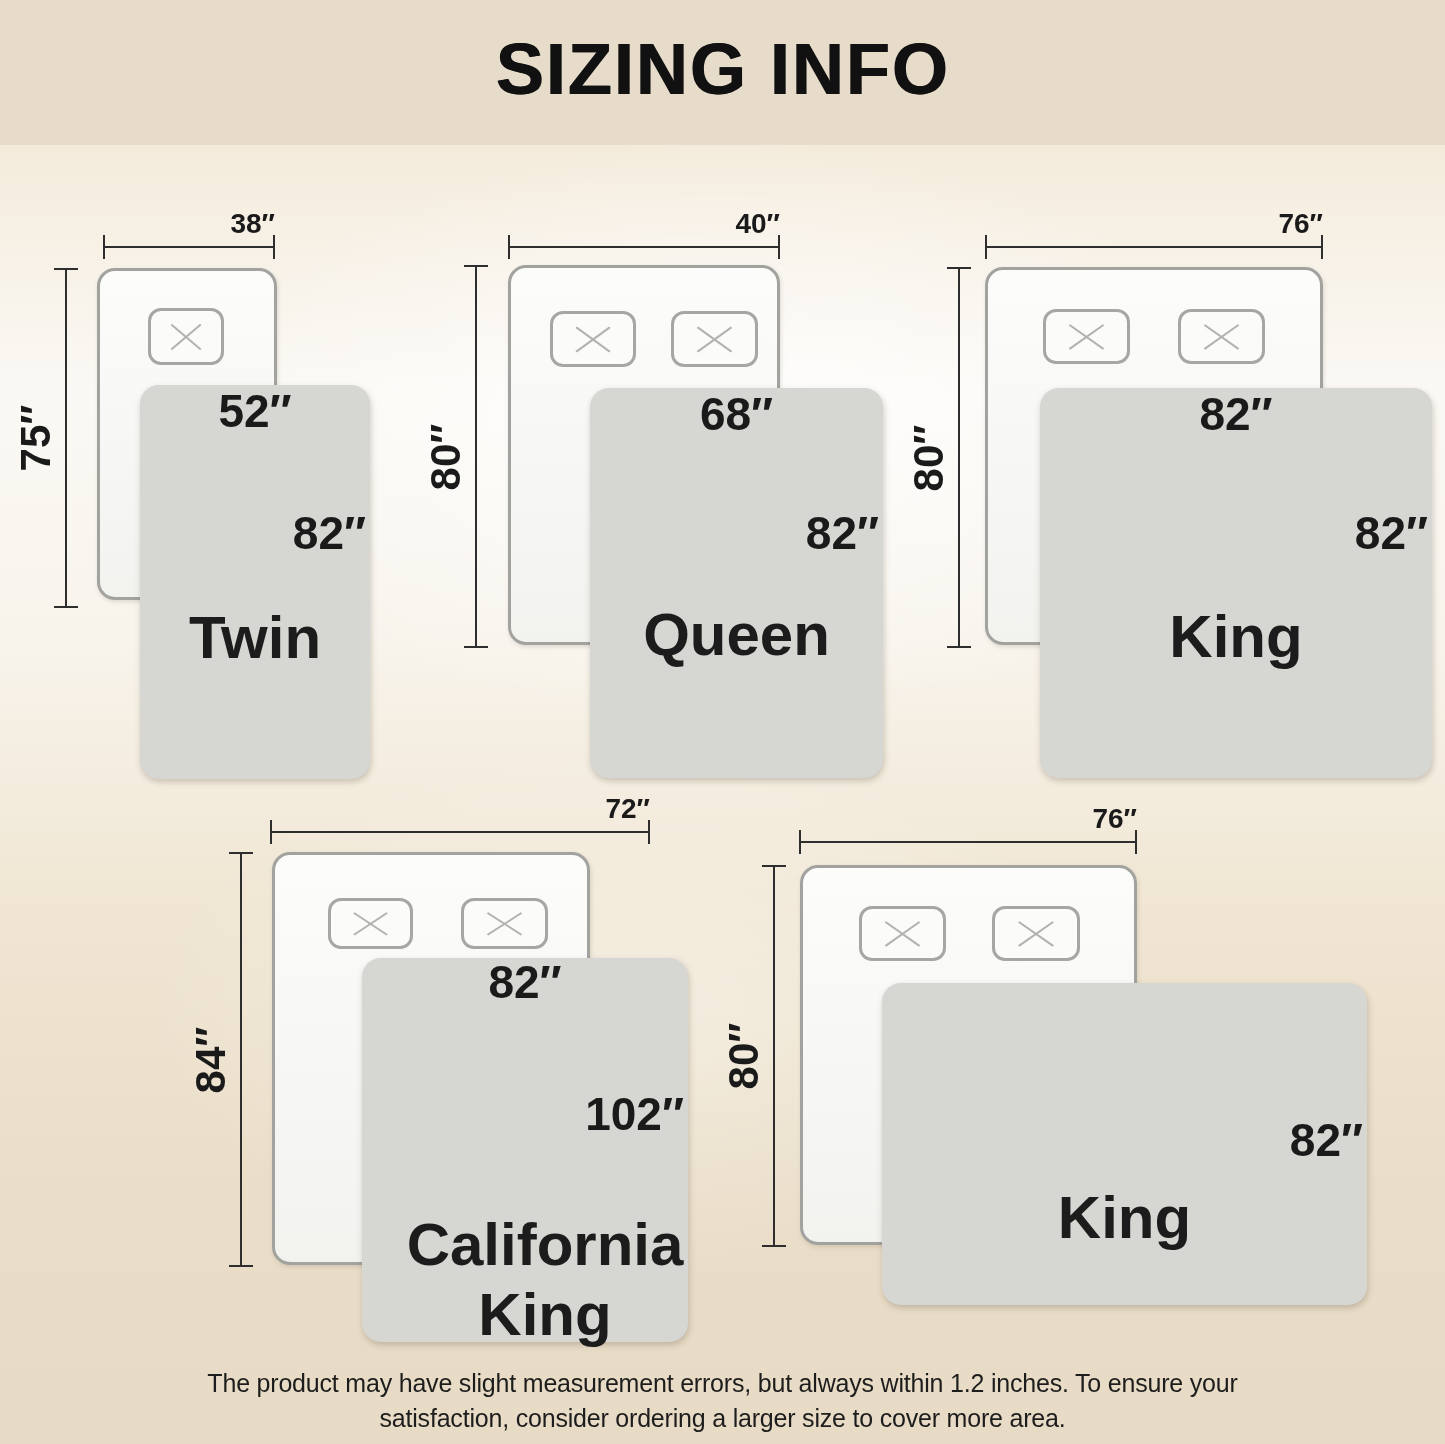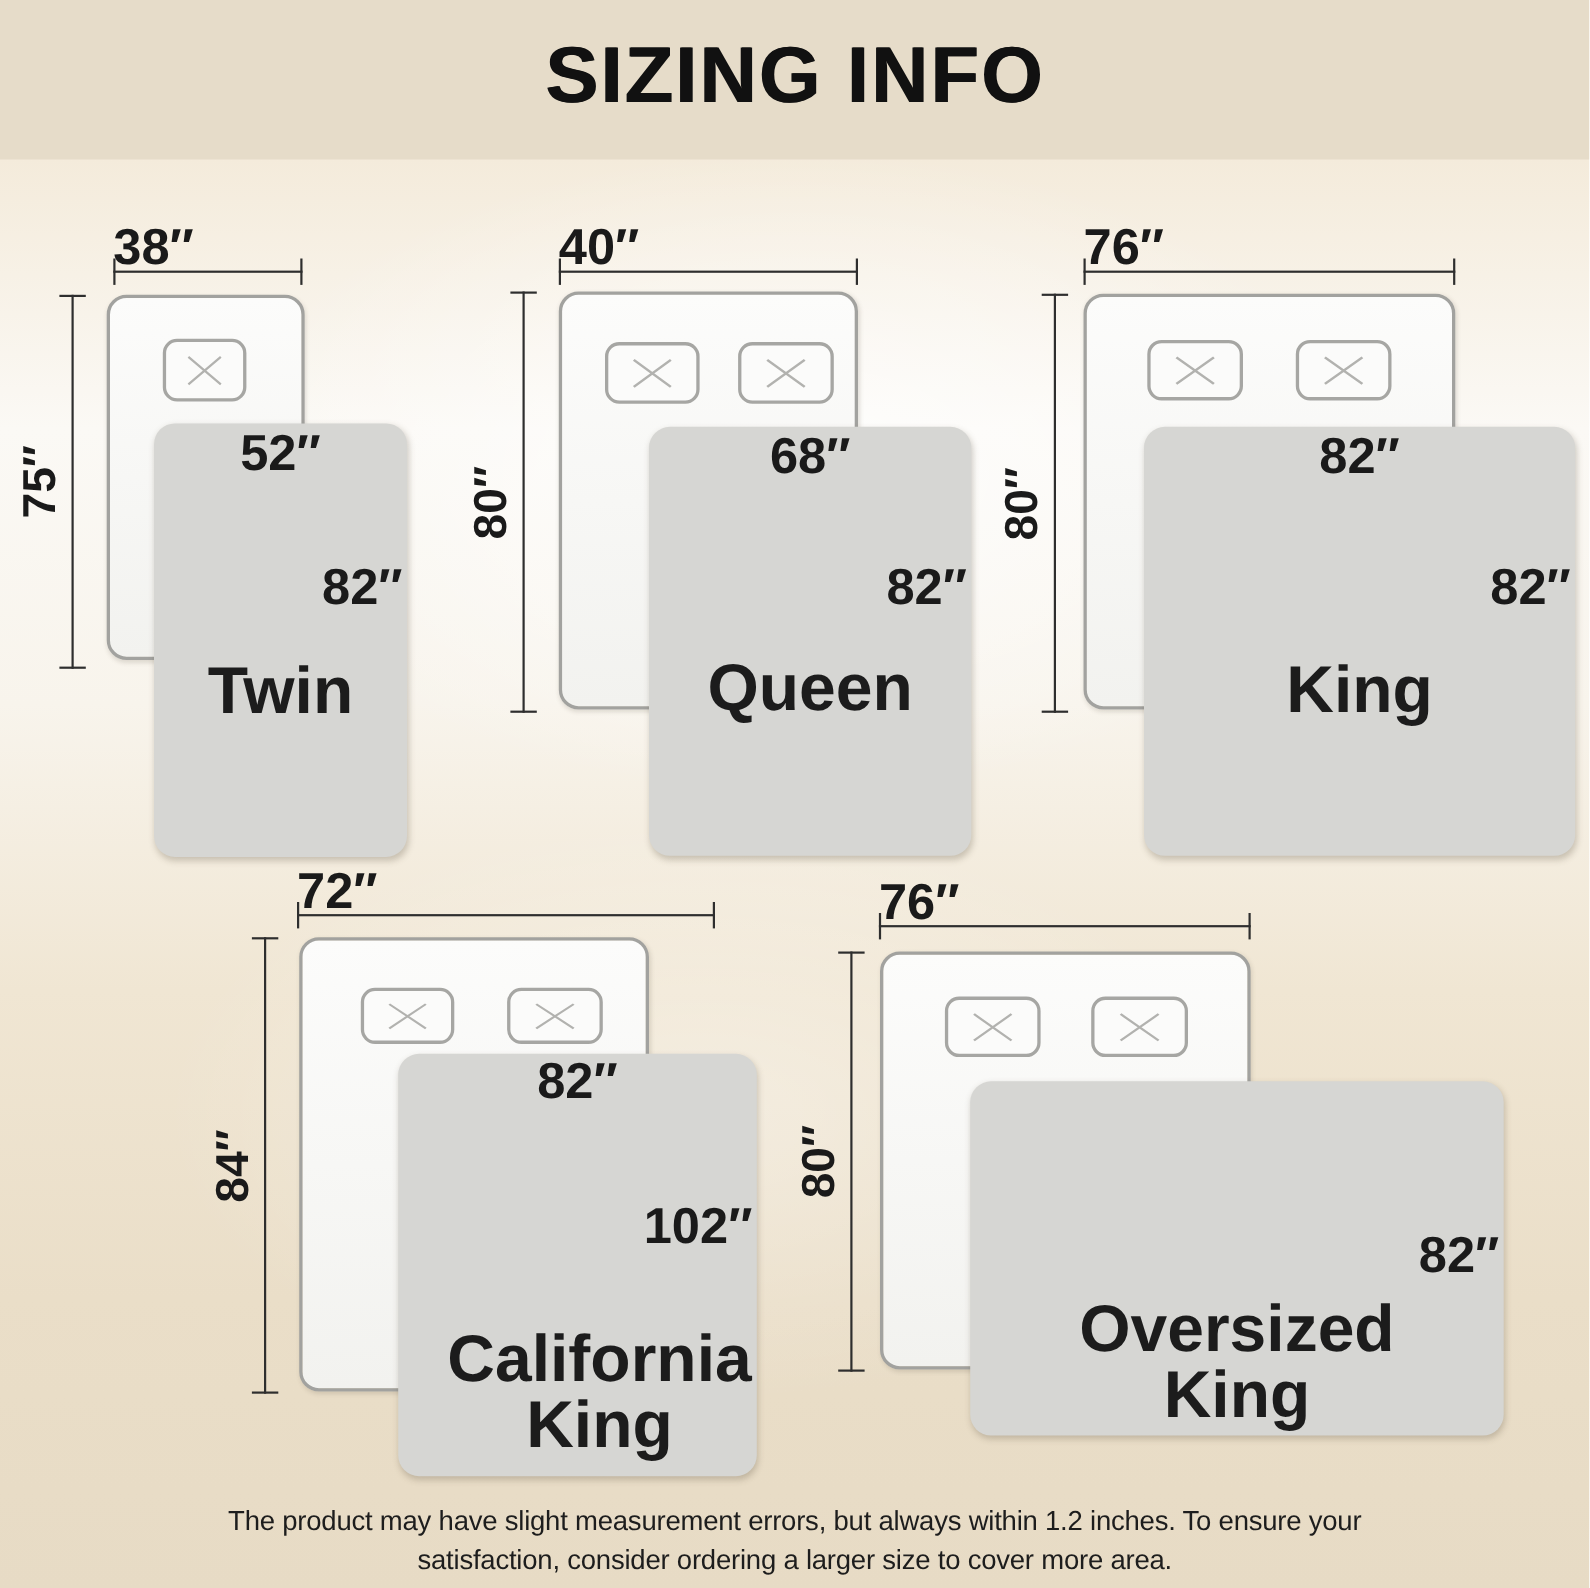--- a/index.html
+++ b/index.html
@@ -12,39 +12,39 @@
   .hdr{position:absolute;left:0;top:0;width:100%;height:145px;background:#e6dcc9;z-index:1;}
   .title{position:absolute;left:0;top:28px;width:100%;text-align:center;font-size:72px;font-weight:bold;
          letter-spacing:2px;color:#111;text-shadow:1px 0 0 currentColor;z-index:2;}
   .grp{position:absolute;left:0;top:0;z-index:1;}
   .grp *{position:absolute;}
   
   .hdim{height:24px;}
   .hdim .dline{left:0;right:0;top:11px;height:2px;background:#2e2e2e;}
   .hdim .tk{top:0;width:2px;height:24px;background:#2e2e2e;}
   .hdim .tk.l{left:0;} .hdim .tk.r{right:0;}
-  .hdim .dlbl{left:0;right:0;bottom:14px;text-align:left;font-size:46px;font-weight:bold;line-height:42px;white-space:nowrap;}
+  .hdim .dlbl{left:0;right:0;bottom:14px;text-align:right;font-size:28px;font-weight:bold;line-height:42px;white-space:nowrap;}
   
   .vdim{width:24px;}
   .vdim .dline{top:0;bottom:0;left:11px;width:2px;background:#2e2e2e;}
   .vdim .tk{left:0;width:24px;height:2px;background:#2e2e2e;}
   .vdim .tk.t{top:0;} .vdim .tk.b{bottom:0;}
   .vdim .vlbl{left:-18px;top:50%;transform:translate(-50%,-50%) rotate(-90deg);
               font-size:42px;font-weight:bold;white-space:nowrap;}
   
   .bed{border:3px solid #a2a29f;border-radius:18px;background:linear-gradient(180deg,#fcfcfb,#f2f2ef);
        box-shadow:1px 2px 4px rgba(100,90,70,0.18);box-sizing:border-box;}
   .pillow{border:3px solid #a6a6a3;border-radius:13px;background:#fbfbfa;box-sizing:border-box;}
   .pillow svg{position:absolute;left:0;top:0;width:100%;height:100%;}
   
   .blanket{background:#d6d6d3;border-radius:19px;box-shadow:1px 3px 6px rgba(90,80,60,0.28);}
   .blanket .bw{left:0;right:0;text-align:center;font-size:46px;font-weight:bold;line-height:48px;white-space:nowrap;}
   .blanket .bl{right:4px;font-size:46px;font-weight:bold;line-height:48px;white-space:nowrap;}
   .blanket .bname{left:0;right:0;text-align:center;font-size:60px;font-weight:bold;line-height:60px;color:#1c1c1c;}
-  .blanket .bname div{position:static;}
+  .blanket .bname div{position:static;margin-top:10px;}
   .footer{position:absolute;left:0;top:1366px;width:100%;text-align:center;font-size:25px;line-height:35px;
           color:#1d1d1d;z-index:1;letter-spacing:-0.2px;}
 </style>
 </head>
 <body>
 
 <div class="page">
   <div class="hdr"></div>
   <div class="title">SIZING INFO</div>
 
@@ -204,21 +204,20 @@
       </div>
       <div class="pillow" style="left:189px;top:38px;width:88px;height:55px;">
         <svg viewBox="0 0 76 57" preserveAspectRatio="none">
           <path d="M22 15 L54 43 M54 15 L22 43" stroke="#b2b2af" stroke-width="2.2" fill="none"></path>
           </svg>
       </div>
     </div>
     <div class="blanket" style="left:882px;top:983px;width:485px;height:322px;">
       <div class="bl" style="top:133px;">82″</div>
       <div class="bname" style="top:195px;">
-        <div>Oversized</div>
           <div>King</div>
       </div>
     </div>
   </div>
 
   <div class="footer">
     <div>The product may have slight measurement errors, but always within 1.2 inches. To ensure your</div>
     <div>satisfaction, consider ordering a larger size to cover more area.</div>
   </div>
 </div>

